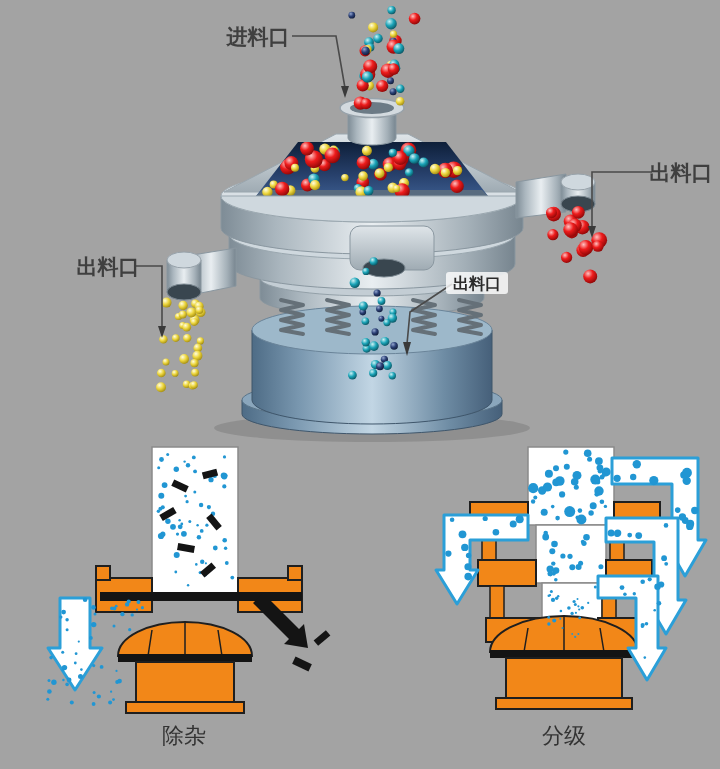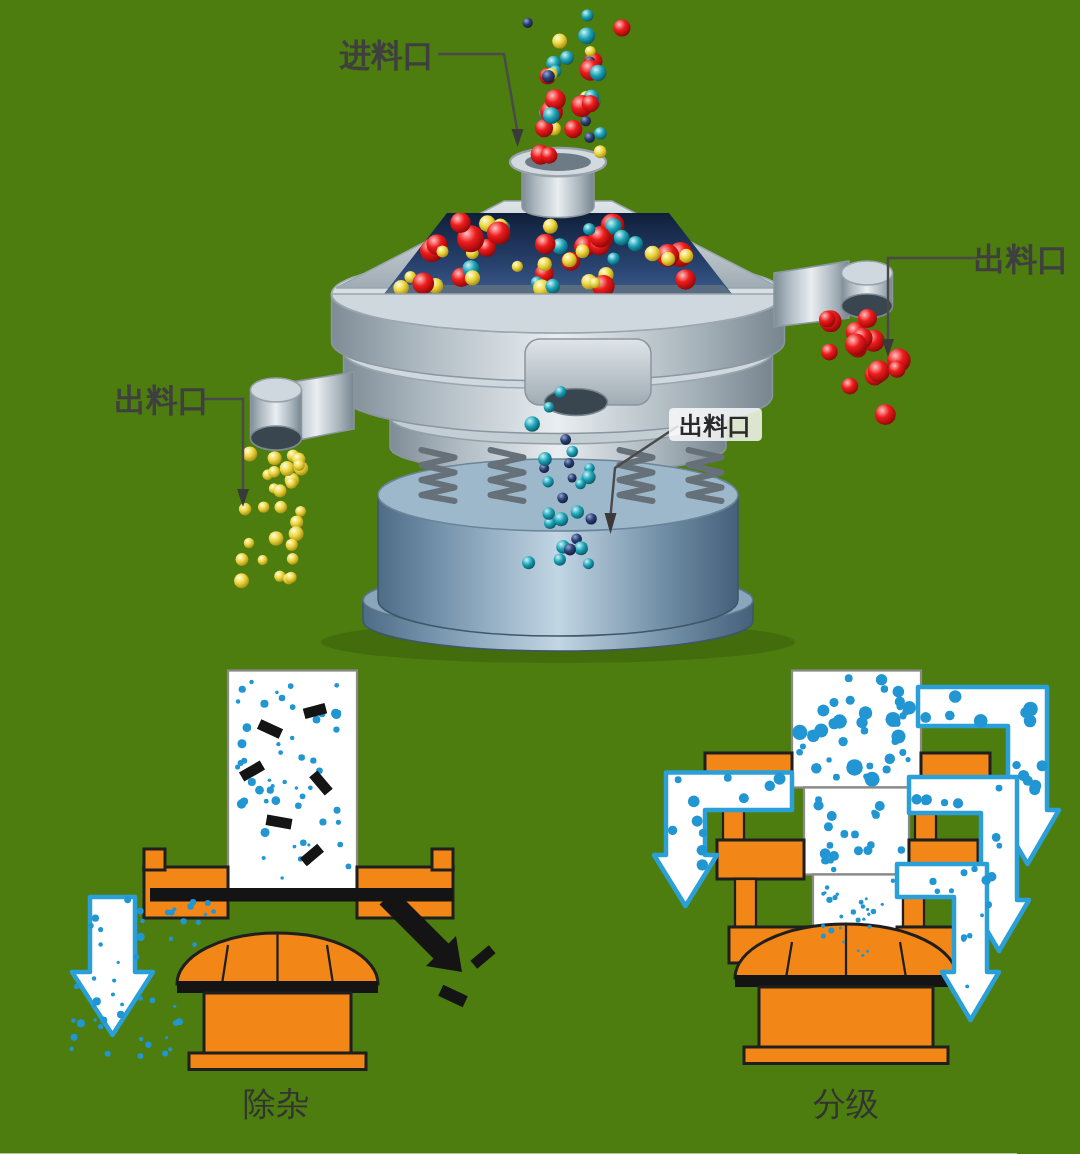--- a/index.html
+++ b/index.html
@@ -1,16 +1,16 @@
 <!DOCTYPE html>
 <html><head>
 <meta charset="utf-8">
 <style>
   html,body{margin:0;padding:0;background:#ffffff;}
-  .stage{position:relative;width:720px;height:769px;background:#4d7c0f;overflow:hidden;
+  .stage{position:relative;width:720px;height:769px;background:#a3a3a3;overflow:hidden;
          font-family:"Liberation Sans","DejaVu Sans",sans-serif;}
   svg{display:block;}
   text{font-family:"Liberation Sans","DejaVu Sans",sans-serif;}
   .callout-label{font-size:21px;font-weight:600;fill:#3f3f3f;}
   .callout-label-small{font-size:16px;font-weight:700;fill:#2a2a2a;}
   .caption{font-size:22px;font-weight:500;fill:#333333;}
   .leader{stroke:#4a4a4a;stroke-width:1.6;fill:none;}
   .ahead{fill:#3a3a3a;}
   .metal-stroke{stroke:#8a97a0;stroke-width:1;}
   .blk{fill:#141414;}

